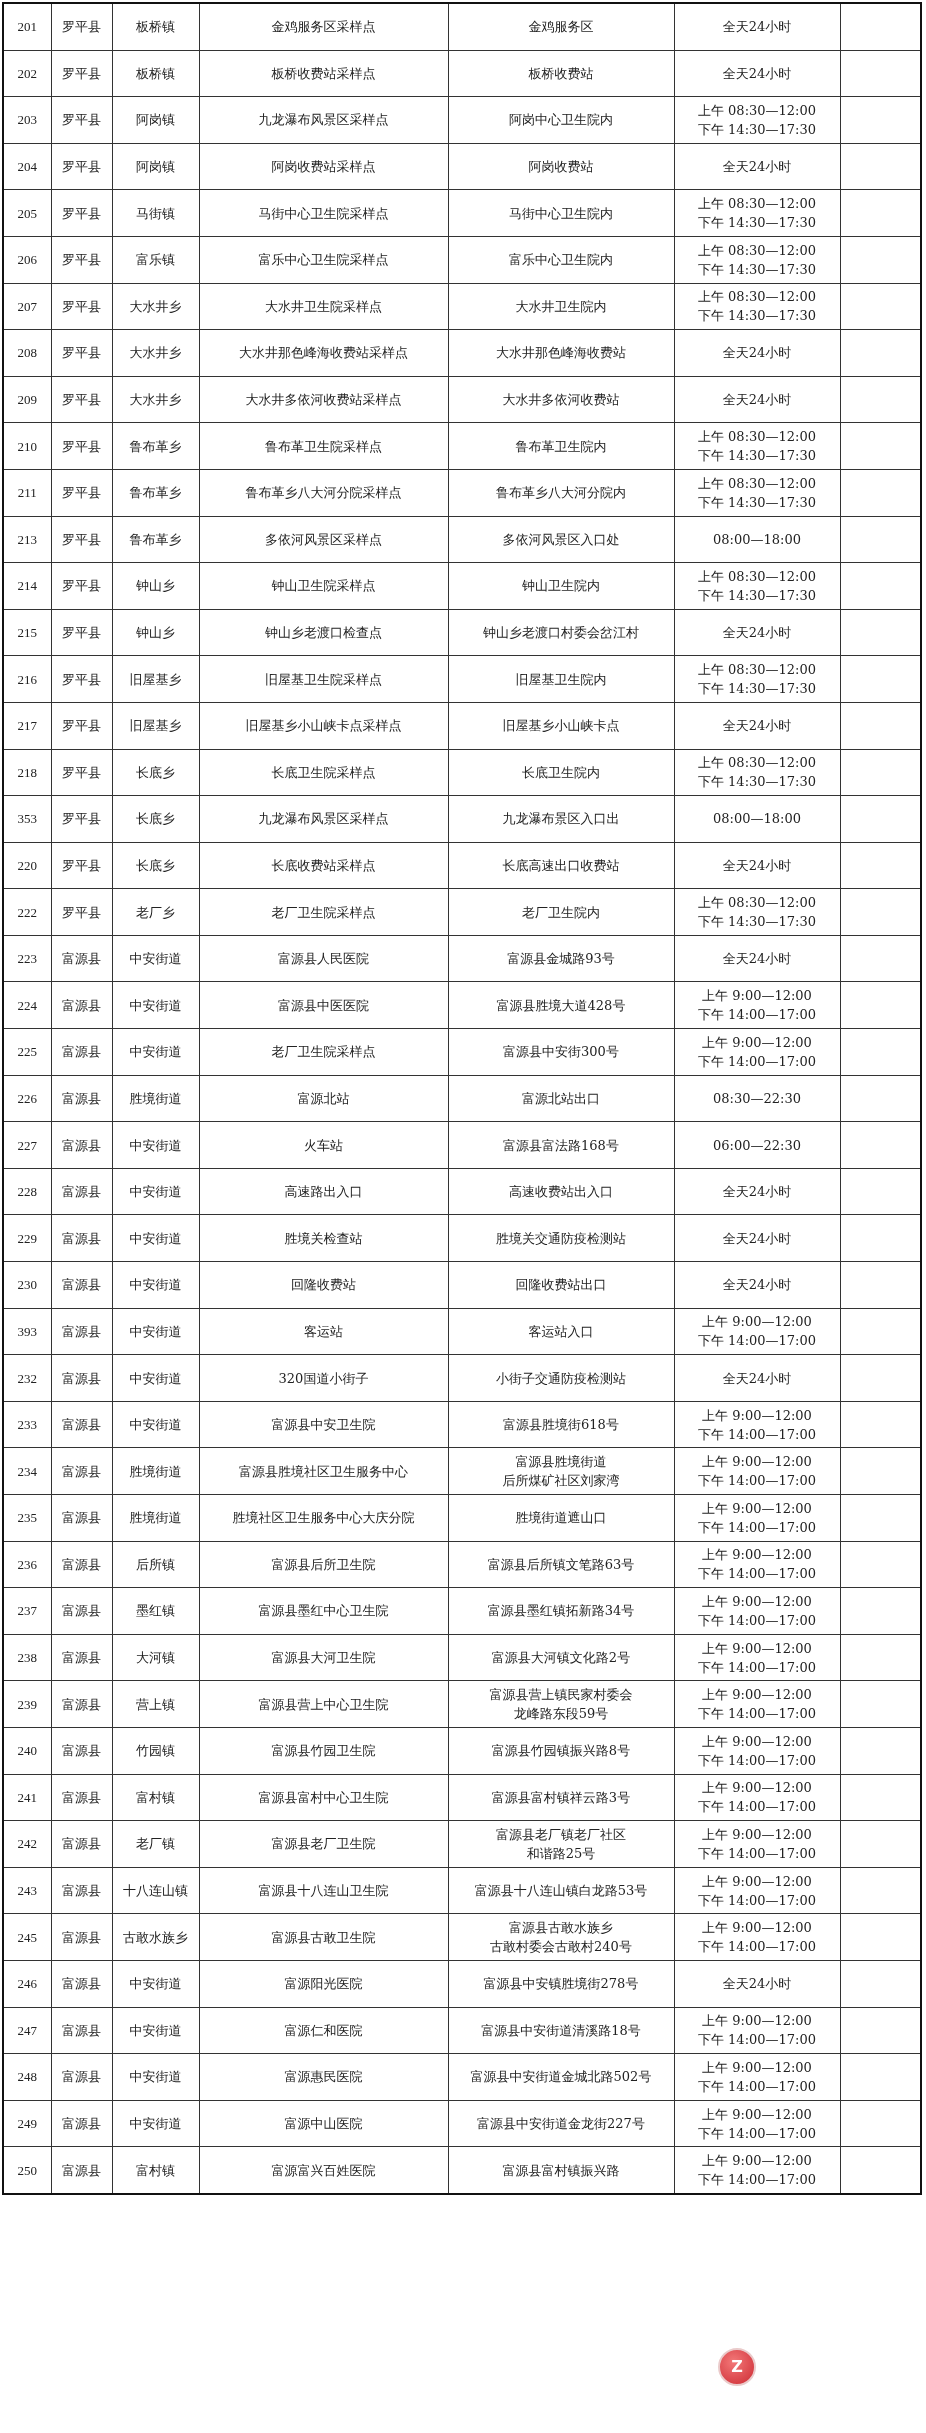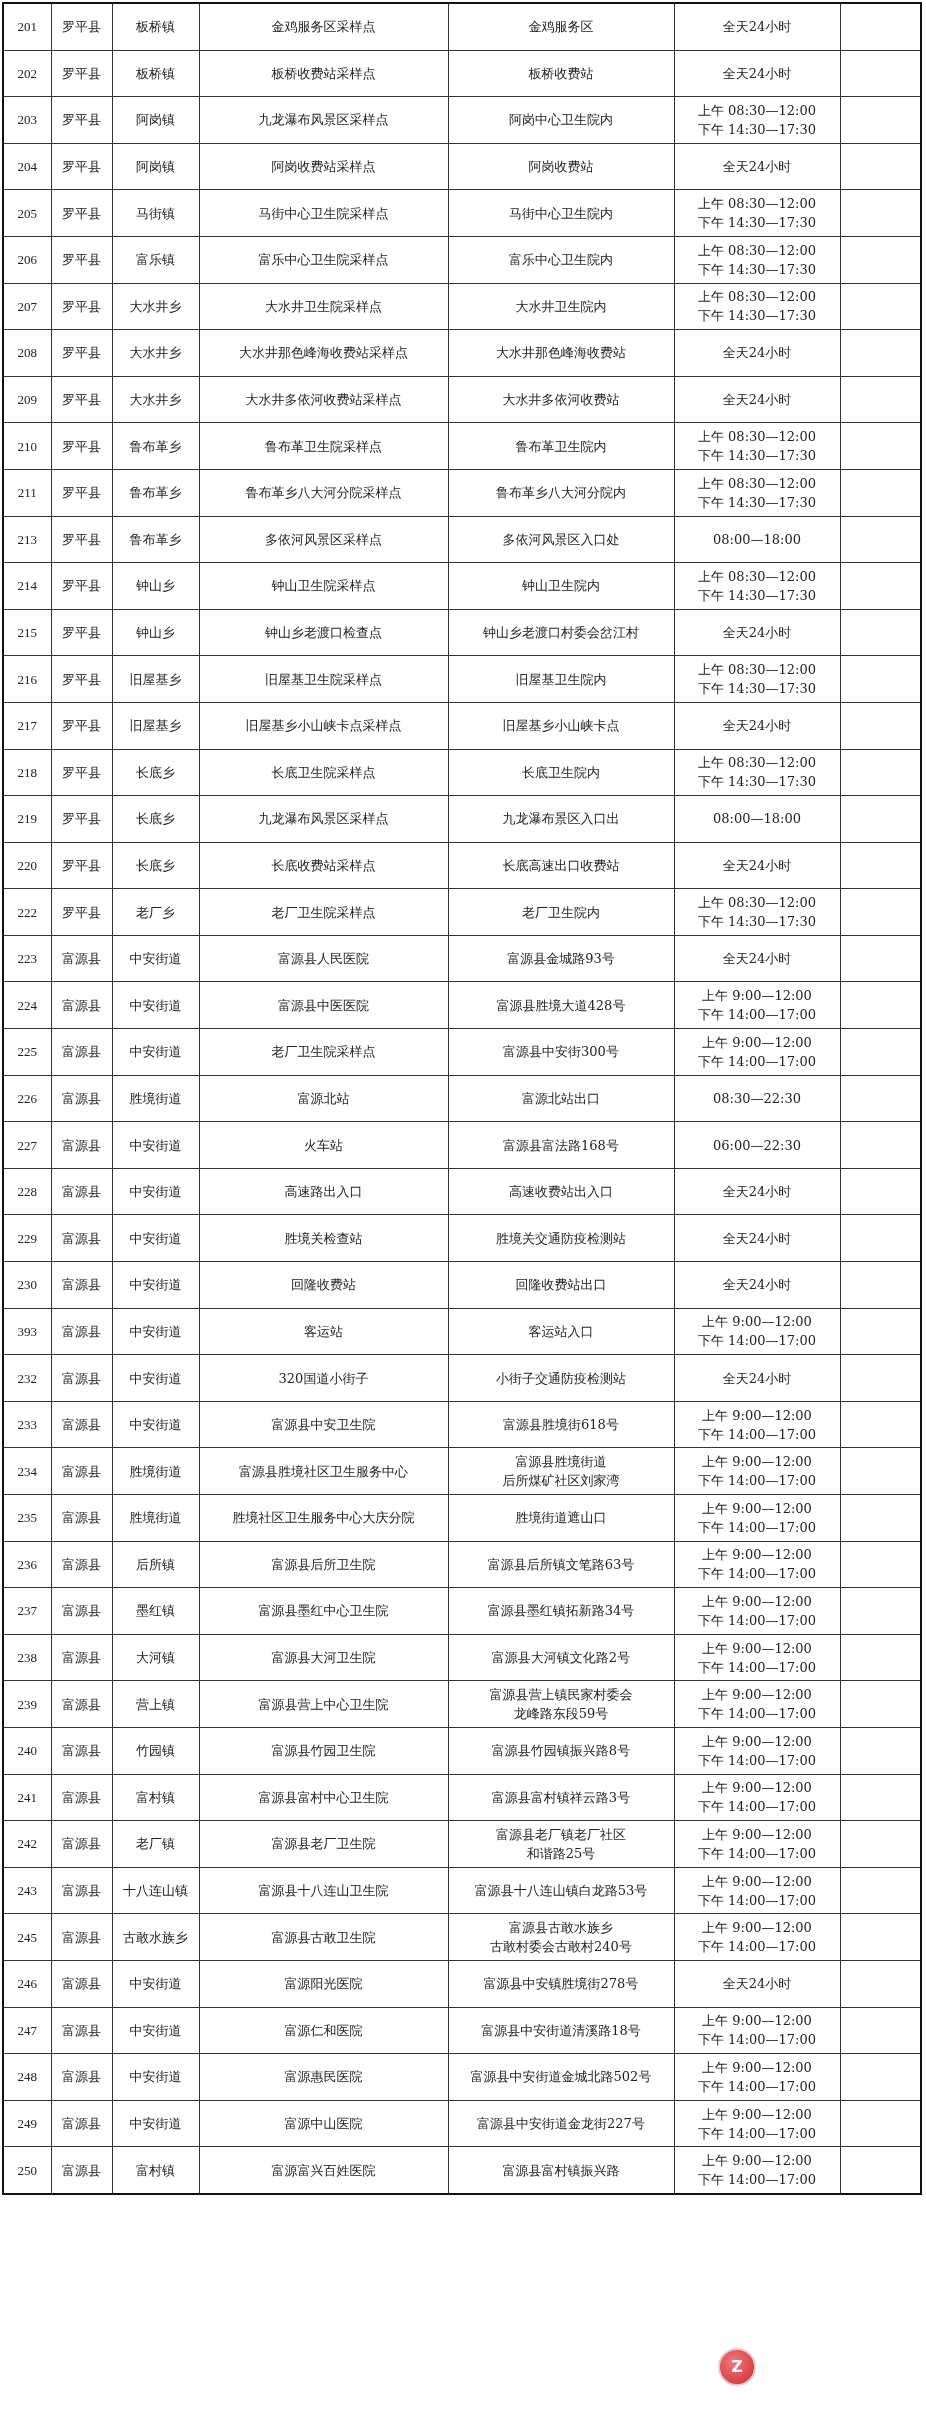--- a/index.html
+++ b/index.html
@@ -256,21 +256,21 @@
         <td class="c-addr c-hours">
           <span>长底卫生院内</span>
         </td>
         <td class="c-hours">
           <span>上午 08:30—12:00</span>
           <span>下午 14:30—17:30</span>
         </td>
         <td class="c-note"></td>
       </tr>
       <tr>
-        <td class="c-no">219</td>
+        <td class="c-no">353</td>
         <td class="c-county">罗平县</td>
         <td class="c-town">长底乡</td>
         <td class="c-site">九龙瀑布风景区采样点</td>
         <td class="c-addr c-hours">
           <span>九龙瀑布景区入口出</span>
         </td>
         <td class="c-hours">
           <span>08:00—18:00</span>
         </td>
         <td class="c-note"></td>

